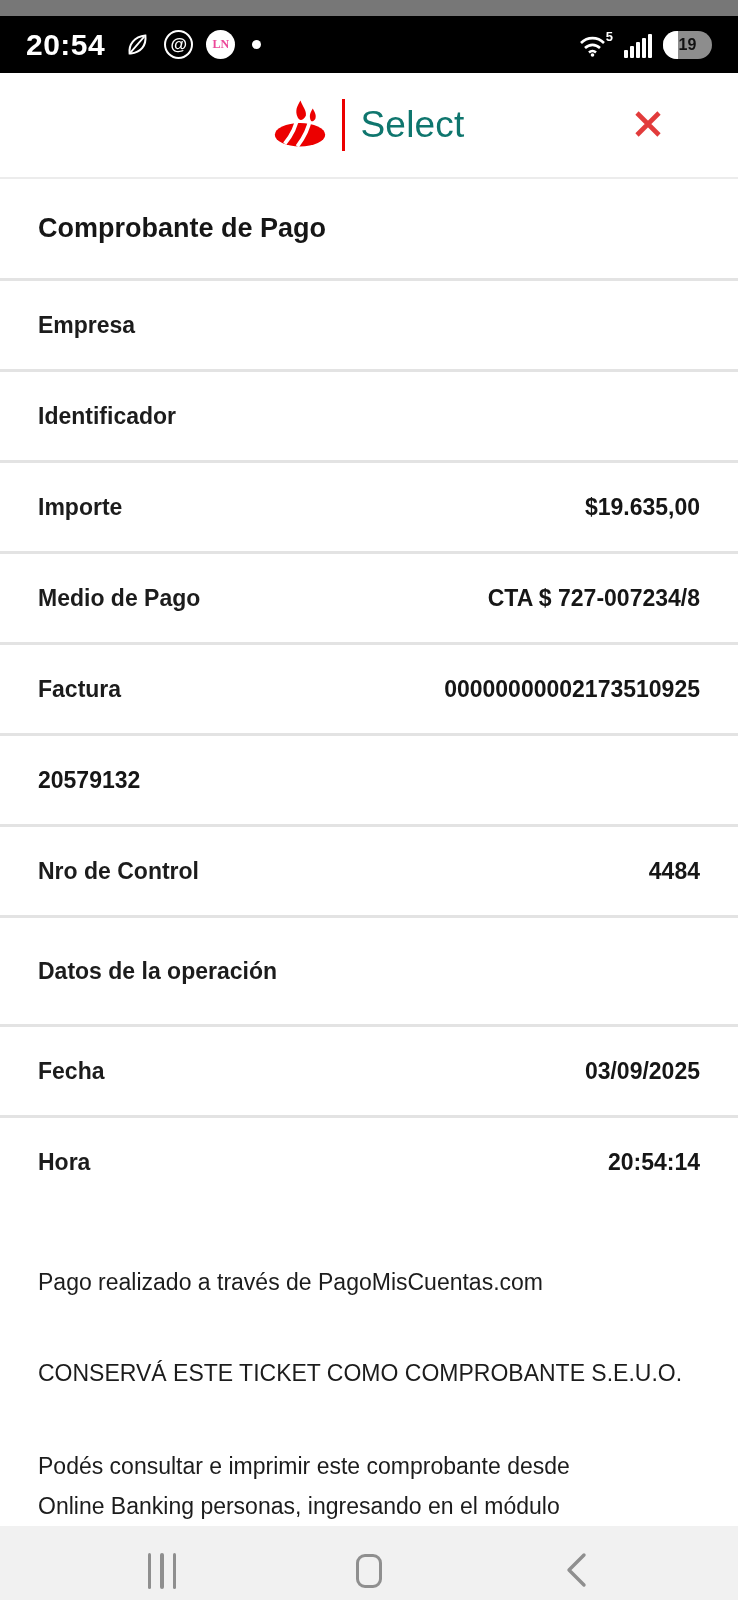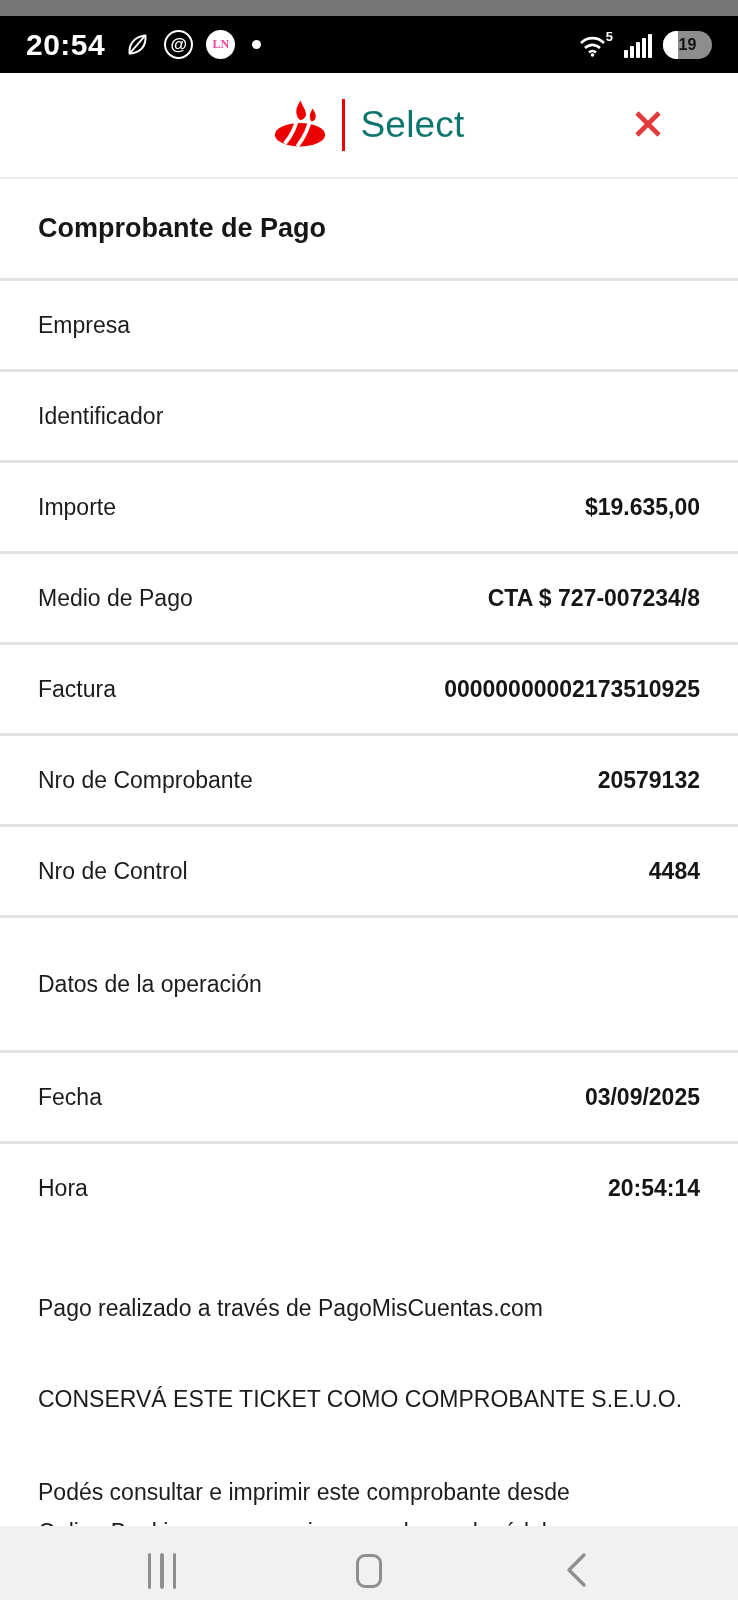--- a/index.html
+++ b/index.html
@@ -55,22 +55,22 @@
     display:flex; align-items:center; justify-content:center;
   }
   
   .title-bar { height:99px; display:flex; align-items:center; padding:16px 38px; background:#fff; }
   .page-title { font-size:27px; font-weight:700; color:#161616; }
   .sep { height:3px; background:#e3e3e3; }
   .row {
     height:88px; display:flex; align-items:center; justify-content:space-between;
     padding:0 38px; background:#fff;
   }
-  .row.tall { height:132px;align-items:center; }
-  .row-label { font-size:23px; color:#1c1c1c; }
+  .row.tall { height:106px;align-items:center; }
+  .row-label { font-size:23px; color:#1c1c1c;font-weight:bold; }
   .row-value { font-size:23px; font-weight:700; color:#161616; text-align:right; }
   
   .notes { padding:56px 38px 0 38px; }
   .notes p { font-size:23px; color:#1c1c1c; line-height:40px; }
   .note-2 { margin-top:51px; }
   .note-3 { margin-top:53px; max-width:590px; }
   
   .navbar {
     position:absolute; left:0; right:0; bottom:0; height:90px; background:#f1f1f1;
     display:flex; align-items:center; justify-content:center; gap:125px;
@@ -179,21 +179,20 @@
   </div>
   <div class="sep"></div>
 
   <div class="row">
     <span class="row-label">Factura</span>
     <span class="row-value">00000000002173510925</span>
   </div>
   <div class="sep"></div>
 
   <div class="row">
-    <span class="row-label">Nro de Comprobante</span>
     <span class="row-value">20579132</span>
   </div>
   <div class="sep"></div>
 
   <div class="row">
     <span class="row-label">Nro de Control</span>
     <span class="row-value">4484</span>
   </div>
   <div class="sep"></div>
 

